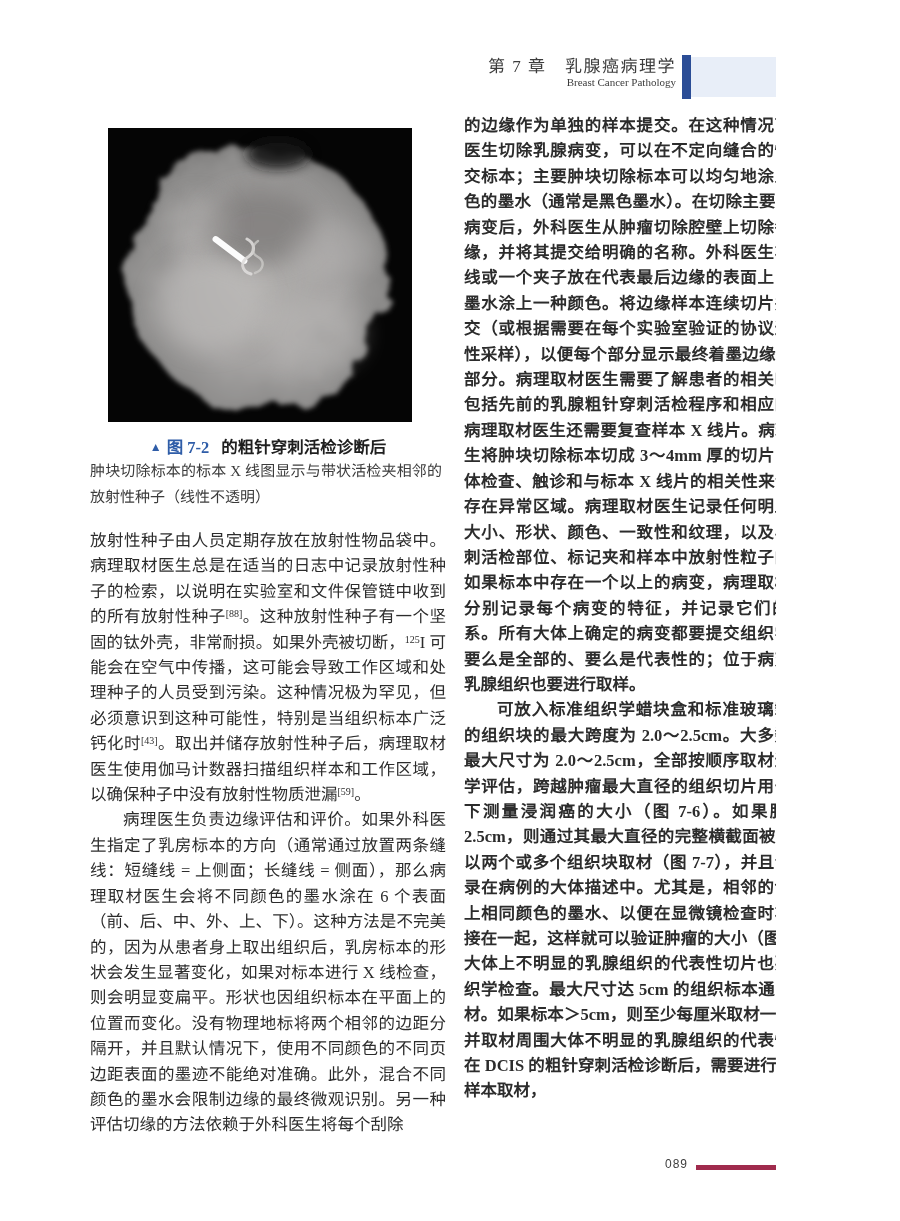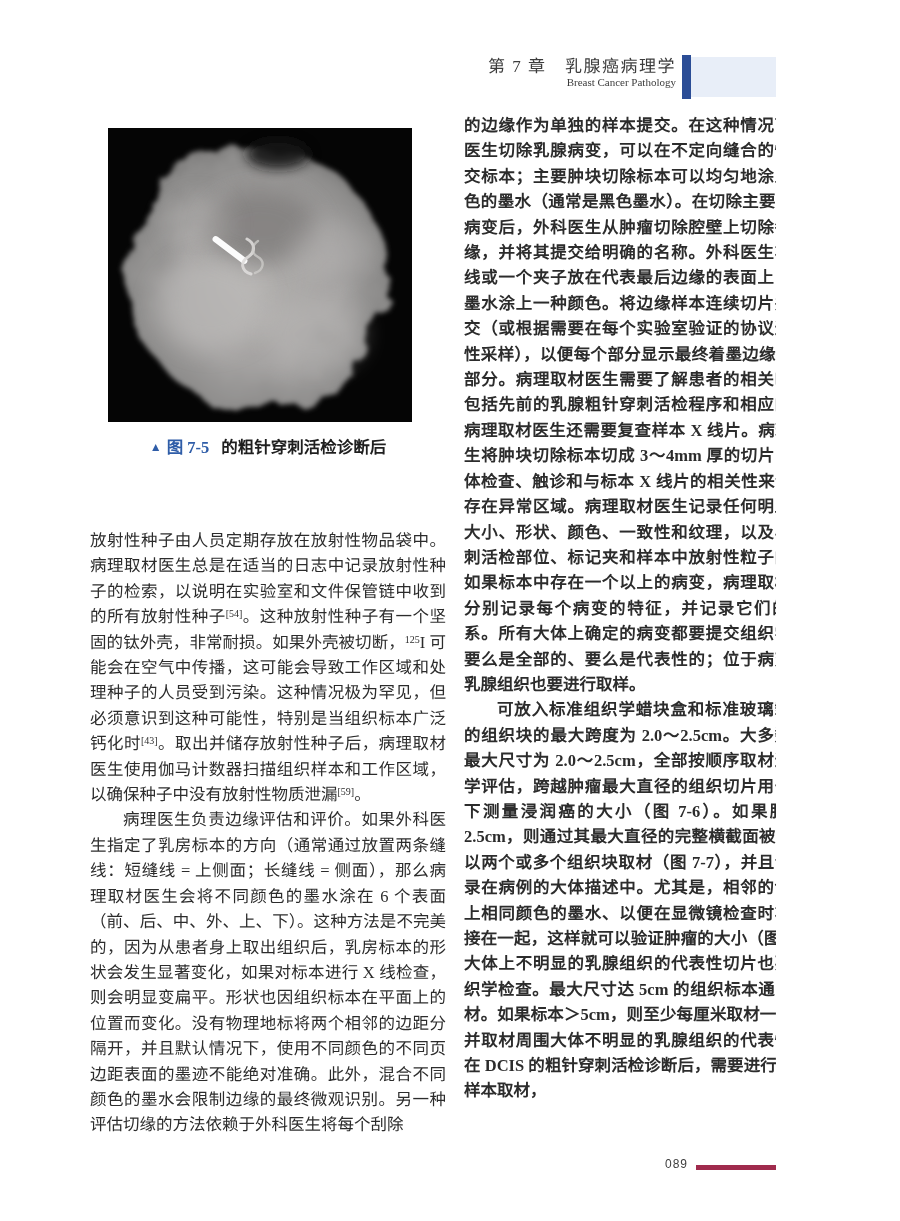--- a/index.html
+++ b/index.html
@@ -117,25 +117,26 @@
       <ellipse cx="103" cy="176" rx="56" ry="46" fill="#c3c1c0" opacity="0.5" filter="url(#soft)"></ellipse>
       <ellipse cx="206" cy="206" rx="50" ry="38" fill="#bdbbba" opacity="0.45" filter="url(#soft)"></ellipse>
       <ellipse cx="222" cy="122" rx="40" ry="30" fill="#b6b4b3" opacity="0.4" filter="url(#soft)"></ellipse>
       <ellipse cx="90" cy="96" rx="34" ry="29" fill="#b9b7b6" opacity="0.35" filter="url(#soft)"></ellipse>
       <rect x="-21" y="-3.2" width="42" height="6.4" rx="3.2" fill="#fcfcfc" transform="translate(122,122) rotate(37)"></rect>
       <path d="M139,111 c8,4 9,13 1,18 c-8,5 -7,14 3,17" fill="none" stroke="#dedcda" stroke-width="3" stroke-linecap="round" opacity="0.9"></path>
       <path d="M150,113 c-7,5 -7,12 0,16 c7,4 6,13 -3,16" fill="none" stroke="#cfcdcb" stroke-width="2.4" stroke-linecap="round" opacity="0.75"></path>
     </svg>
   </div>
   <div class="figcap">
-    <span class="cap-marker">▲</span><span class="cap-label">图 7-5</span><span class="cap-title">的粗针穿刺活检诊断后</span>
+    <span class="cap-marker">▲</span><span class="cap-label">图 7-2</span><span class="cap-title">的粗针穿刺活检诊断后</span>
   </div>
+  <div class="figdesc">肿块切除标本的标本 X 线图显示与带状活检夹相邻的放射性种子（线性不透明）</div>
 
   <div class="col col-left">
-      <p class="para">放射性种子由人员定期存放在放射性物品袋中。病理取材医生总是在适当的日志中记录放射性种子的检索，以说明在实验室和文件保管链中收到的所有放射性种子<sup>[54]</sup>。这种放射性种子有一个坚固的钛外壳，非常耐损。如果外壳被切断，<sup>125</sup>I 可能会在空气中传播，这可能会导致工作区域和处理种子的人员受到污染。这种情况极为罕见，但必须意识到这种可能性，特别是当组织标本广泛钙化时<sup>[43]</sup>。取出并储存放射性种子后，病理取材医生使用伽马计数器扫描组织样本和工作区域，以确保种子中没有放射性物质泄漏<sup>[59]</sup>。</p>
+      <p class="para">放射性种子由人员定期存放在放射性物品袋中。病理取材医生总是在适当的日志中记录放射性种子的检索，以说明在实验室和文件保管链中收到的所有放射性种子<sup>[88]</sup>。这种放射性种子有一个坚固的钛外壳，非常耐损。如果外壳被切断，<sup>125</sup>I 可能会在空气中传播，这可能会导致工作区域和处理种子的人员受到污染。这种情况极为罕见，但必须意识到这种可能性，特别是当组织标本广泛钙化时<sup>[43]</sup>。取出并储存放射性种子后，病理取材医生使用伽马计数器扫描组织样本和工作区域，以确保种子中没有放射性物质泄漏<sup>[59]</sup>。</p>
       <p class="para indent">病理医生负责边缘评估和评价。如果外科医生指定了乳房标本的方向（通常通过放置两条缝线：短缝线 = 上侧面；长缝线 = 侧面），那么病理取材医生会将不同颜色的墨水涂在 6 个表面（前、后、中、外、上、下）。这种方法是不完美的，因为从患者身上取出组织后，乳房标本的形状会发生显著变化，如果对标本进行 X 线检查，则会明显变扁平。形状也因组织标本在平面上的位置而变化。没有物理地标将两个相邻的边距分隔开，并且默认情况下，使用不同颜色的不同页边距表面的墨迹不能绝对准确。此外，混合不同颜色的墨水会限制边缘的最终微观识别。另一种评估切缘的方法依赖于外科医生将每个刮除</p>
     </div>
   <div class="col col-right">
       <p class="para">的边缘作为单独的样本提交。在这种情况下，外科医生切除乳腺病变，可以在不定向缝合的情况下提交标本；主要肿块切除标本可以均匀地涂上一种颜色的墨水（通常是黑色墨水）。在切除主要标本中的病变后，外科医生从肿瘤切除腔壁上切除每一个边缘，并将其提交给明确的名称。外科医生将一个针线或一个夹子放在代表最后边缘的表面上，后者用墨水涂上一种颜色。将边缘样本连续切片并全部提交（或根据需要在每个实验室验证的协议进行代表性采样），以便每个部分显示最终着墨边缘表面的一部分。病理取材医生需要了解患者的相关临床病史包括先前的乳腺粗针穿刺活检程序和相应的诊断，病理取材医生还需要复查样本 X 线片。病理取材医生将肿块切除标本切成 3～4mm 厚的切片，通过大体检查、触诊和与标本 X 线片的相关性来评估是否存在异常区域。病理取材医生记录任何明显病变的大小、形状、颜色、一致性和纹理，以及与粗针穿刺活检部位、标记夹和样本中放射性粒子的关系。如果标本中存在一个以上的病变，病理取材医生会分别记录每个病变的特征，并记录它们的空间关系。所有大体上确定的病变都要提交组织学评估，要么是全部的、要么是代表性的；位于病变之间的乳腺组织也要进行取样。</p>
       <p class="para indent">可放入标准组织学蜡块盒和标准玻璃载玻片上的组织块的最大跨度为 2.0～2.5cm。大多数肿瘤的最大尺寸为 2.0～2.5cm，全部按顺序取材进行组织学评估，跨越肿瘤最大直径的组织切片用于显微镜下测量浸润癌的大小（图 7-6）。如果肿瘤大于 2.5cm，则通过其最大直径的完整横截面被阻断，并以两个或多个组织块取材（图 7-7），并且该信息记录在病例的大体描述中。尤其是，相邻的切割面涂上相同颜色的墨水、以便在显微镜检查时将肿瘤拼接在一起，这样就可以验证肿瘤的大小（图 7-7B）。大体上不明显的乳腺组织的代表性切片也要取材组织学检查。最大尺寸达 5cm 的组织标本通常全部取材。如果标本＞5cm，则至少每厘米取材一个切片，并取材周围大体不明显的乳腺组织的代表性切片。在 DCIS 的粗针穿刺活检诊断后，需要进行更广泛的样本取材，</p>
     </div>
 
   <span class="pagenum">089</span>
   <span class="footer-rule"></span>
 

